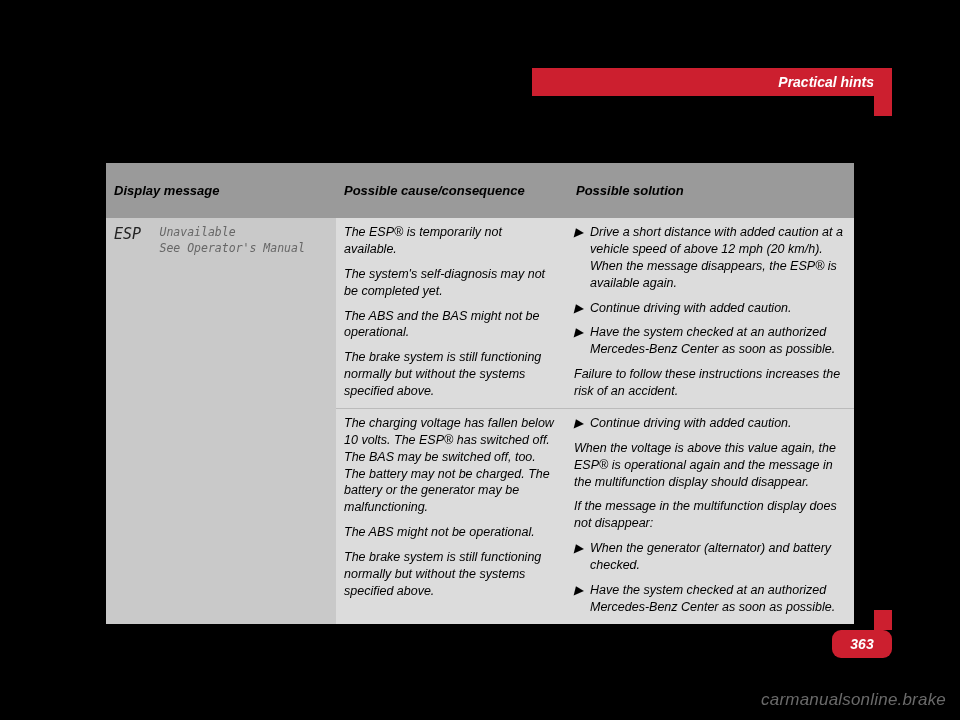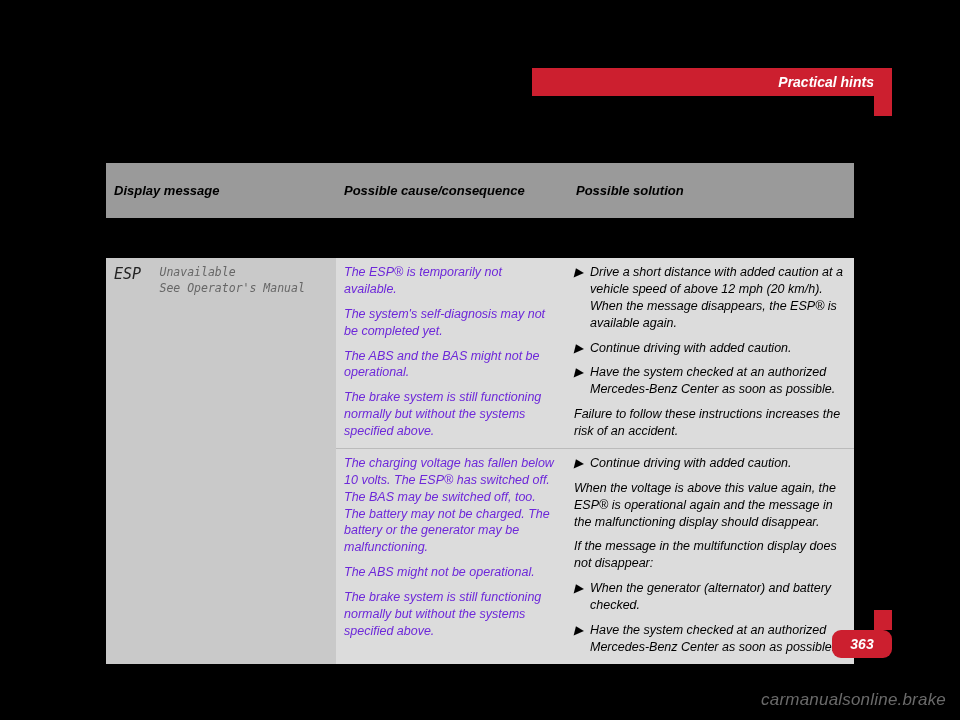--- a/index.html
+++ b/index.html
@@ -49,21 +49,21 @@
     background: #9a9a9a;
     color: #000;
     font-weight: bold;
     font-size: 13px;
   }
   .thead > div { padding: 20px 8px; }
   .col-msg   { width: 230px; }
   .col-cause { width: 232px; }
   .col-sol   { width: 286px; }
   .tbody { display: flex; flex-direction: column; }
-  .msg-block { display: flex; margin-top: 40px; }
+  .msg-block { display: flex; }
   .msg-cell {
     width: 230px;
     background: #c9c9c9;
     padding: 6px 8px 6px 8px;
     font-size: 12.5px;
     color: #444;
     line-height: 1.35;
   }
   .msg-cell .esp {
     font-family: "Lucida Console", monospace;
@@ -84,21 +84,21 @@
   .rows-col { width: 518px; display: flex; flex-direction: column; }
   .row {
     display: flex;
     background: #dcdcdc;
     border-top: 1px solid #bbb;
   }
   .row:first-child { border-top: none; }
   .cause-cell {
     width: 232px;
     padding: 6px 10px 8px 8px;
-    color: #6d28d9;
+    color: #000000;
     font-size: 12.5px;
     line-height: 1.35;
   }
   .sol-cell {
     width: 286px;
     padding: 6px 6px 8px 6px;
     color: #000;
     font-size: 12.5px;
     line-height: 1.35;
   }
@@ -204,21 +204,21 @@
           <div class="cause-cell">
             <p>The charging voltage has fallen below 10 volts. The ESP® has switched off. The BAS may be switched off, too. The battery may not be charged. The battery or the generator may be malfunctioning.</p>
             <p>The ABS might not be operational.</p>
             <p>The brake system is still functioning normally but without the systems specified above.</p>
           </div>
           <div class="sol-cell">
             <div class="bullet-item">
               <span class="bullet-glyph">▶</span>
               <span class="bullet-text">Continue driving with added caution.</span>
             </div>
-            <p>When the voltage is above this value again, the ESP® is operational again and the message in the malfunctioning display should disappear.</p>
+            <p>When the voltage is above this value again, the ESP® is operational again and the message in the multifunction display should disappear.</p>
             <p>If the message in the multifunction display does not disappear:</p>
             <div class="bullet-item">
               <span class="bullet-glyph">▶</span>
               <span class="bullet-text">When the generator (alternator) and battery checked.</span>
             </div>
             <div class="bullet-item">
               <span class="bullet-glyph">▶</span>
               <span class="bullet-text">Have the system checked at an authorized Mercedes-Benz Center as soon as possible.</span>
             </div>
           </div>

